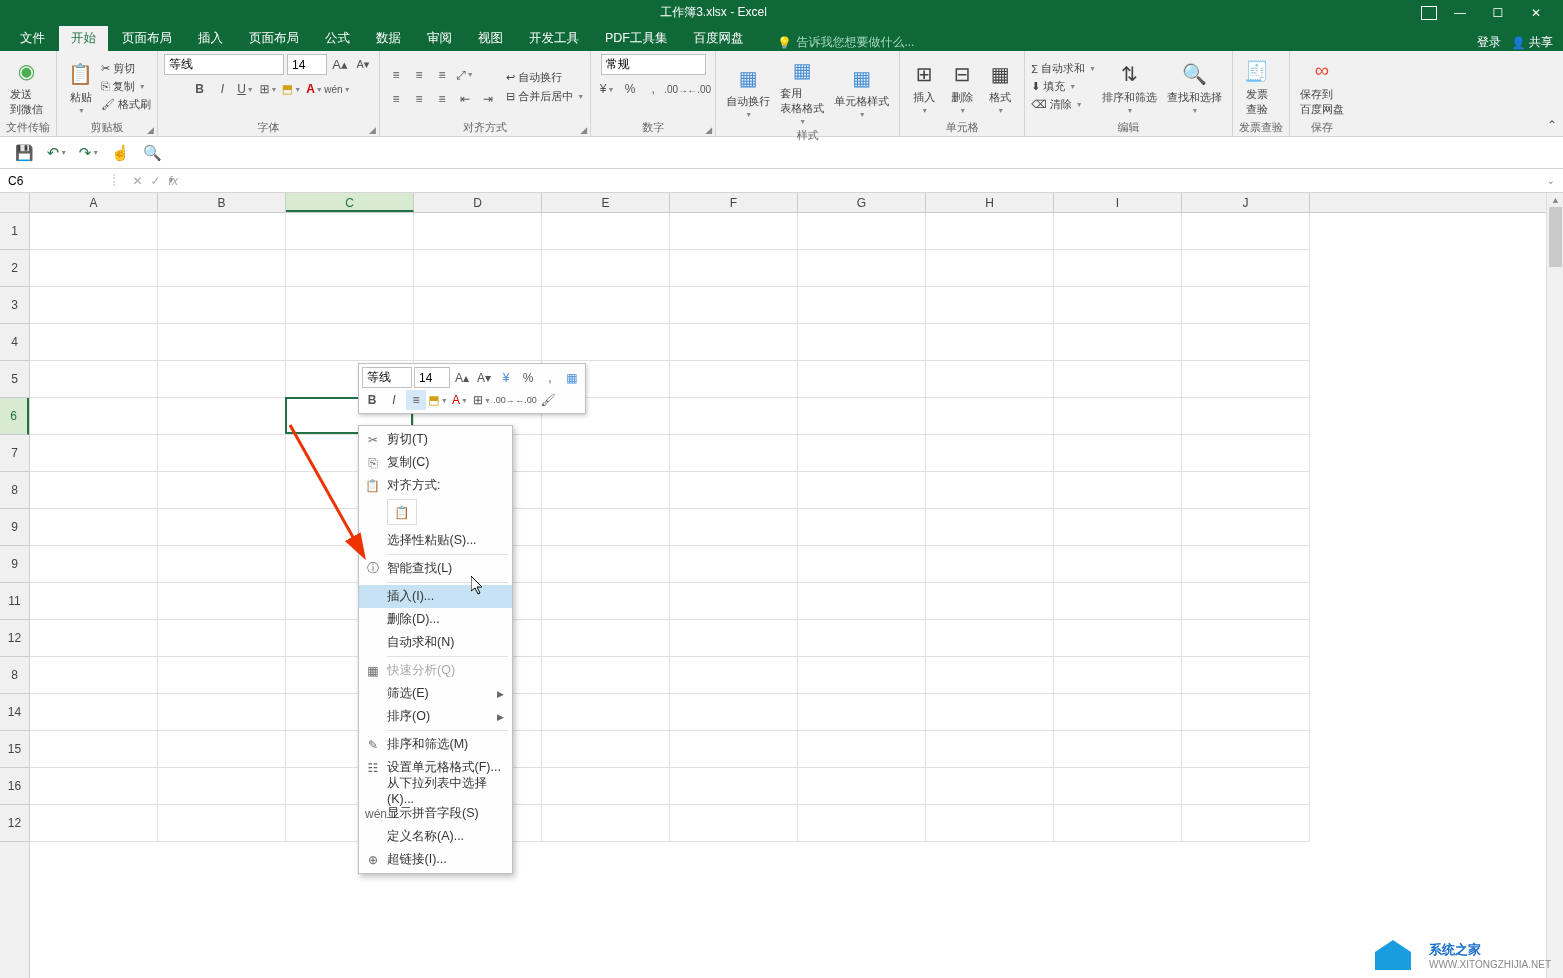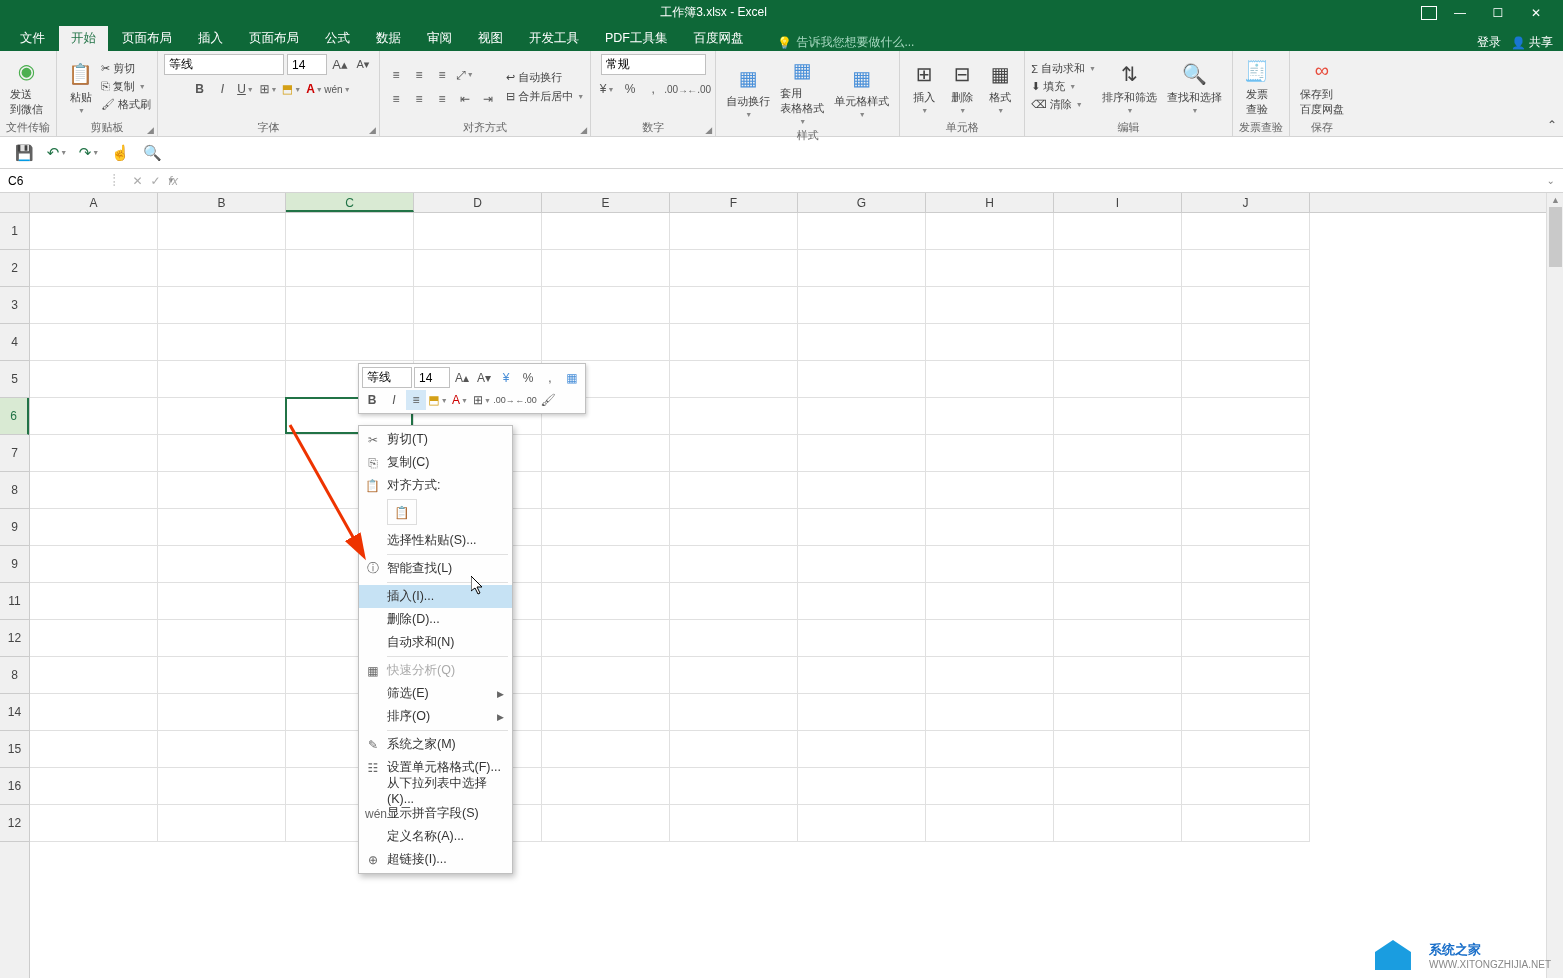--- a/index.html
+++ b/index.html
@@ -689,21 +689,21 @@
       <span>筛选(E)</span>
       <span class="arrow">▶</span>
     </div>
     <div class="cm-item">
       <span>排序(O)</span>
       <span class="arrow">▶</span>
     </div>
     <div class="cm-sep"></div>
     <div class="cm-item">
       <span class="cm-icon">✎</span>
-      <span>系统之家(M)</span>
+      <span>排序和筛选(M)</span>
     </div>
     <div class="cm-item">
       <span class="cm-icon">☷</span>
       <span>设置单元格格式(F)...</span>
     </div>
     <div class="cm-item">
       <span>从下拉列表中选择(K)...</span>
     </div>
     <div class="cm-item">
       <span class="cm-icon">wén</span>

